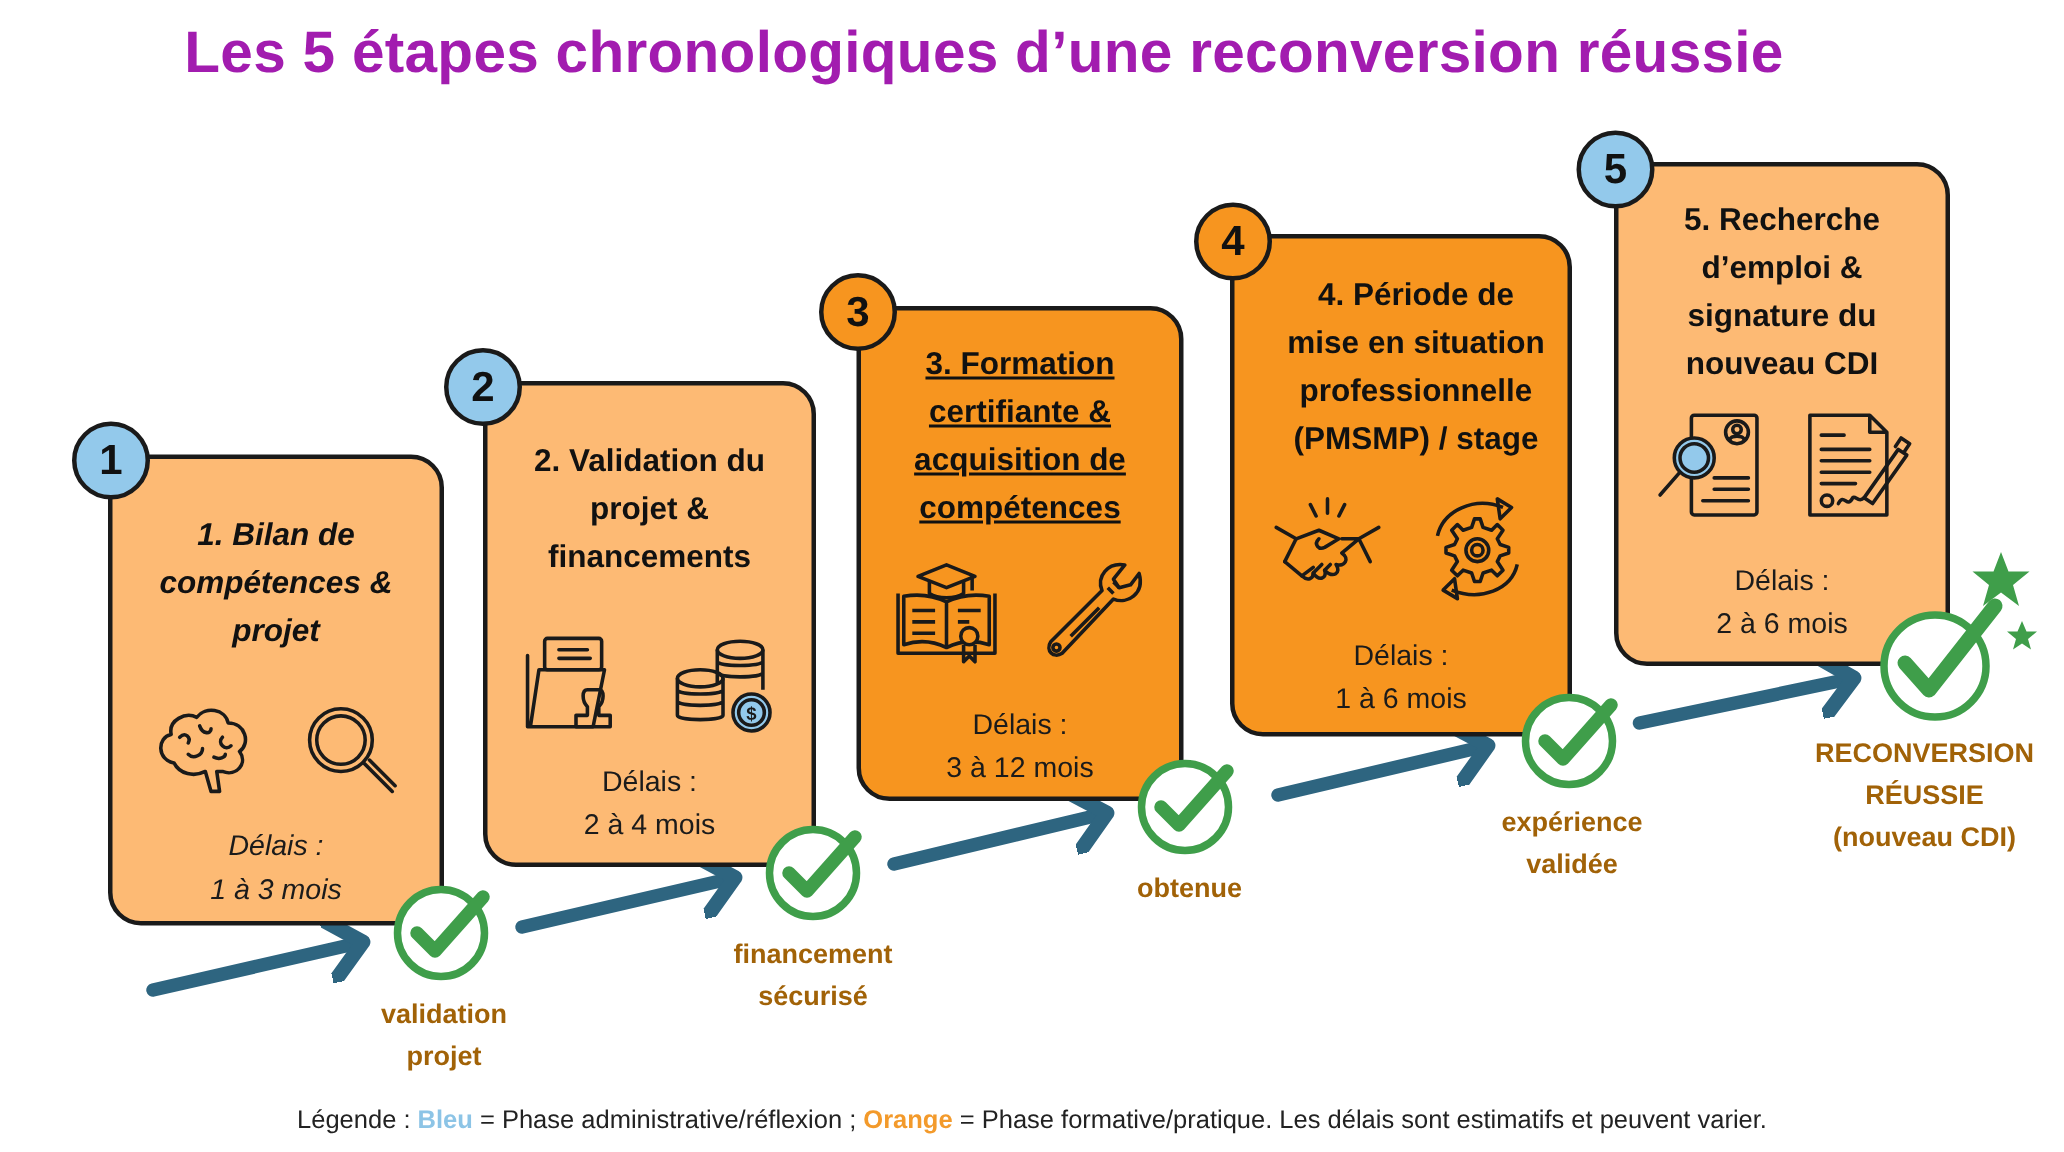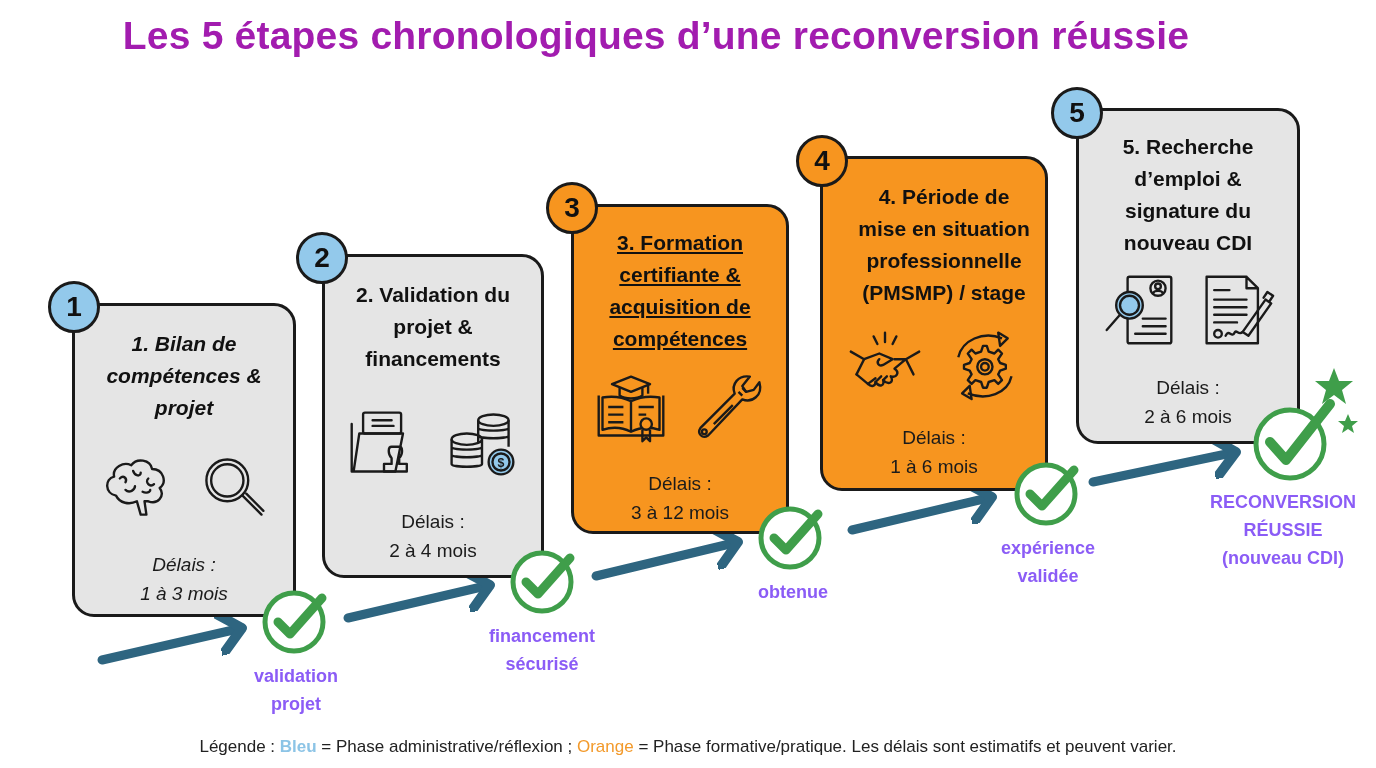--- a/index.html
+++ b/index.html
@@ -2,36 +2,36 @@
 <html><head>
 <meta charset="utf-8">
 <style>
   html, body { margin:0; padding:0; }
   body { width:1376px; height:768px; background:#ffffff; position:relative; overflow:hidden;
          font-family:"Liberation Sans", sans-serif; color:#111; }
   .title { position:absolute; left:0; top:14px; width:1312px; text-align:center;
            font-weight:bold; font-size:39px; letter-spacing:0.2px; color:#a21caf; }
   .card { position:absolute; border:3px solid #1a1a1a; border-radius:22px; box-sizing:border-box;
           text-align:center; }
-  .card.blue { background:#e5e5e5; }
+  .card.blue { background:#fdba74; }
   .card.orange { background:#f7951f; }
-  .card .heading { font-weight:bold; font-size:21px; line-height:32px; color:#111; margin-top:22px; padding:0 8px; }
+  .card .heading { font-weight:bold; font-size:21px; line-height:32px; color:#111; margin-top:35px; padding:0 8px; }
   .card .icons { display:flex; justify-content:center; gap:22px; margin-top:18px; }
   .card .icons svg { width:76px; height:76px; }
   .card .delay { position:absolute; left:0; right:0; font-size:19px; line-height:29px; color:#1b1b1b; }
   .badge { position:absolute; width:46px; height:46px; border-radius:50%; border:3px solid #1a1a1a;
            font-weight:bold; font-size:28px; line-height:46px; text-align:center; color:#111; }
   .badge.blue { background:#93c9eb; }
   .badge.orange { background:#f7951f; }
   .check { position:absolute; }
-  .milestone { position:absolute; text-align:center; font-weight:bold; font-size:18px; line-height:28px; color:#8b5cf6; width:180px; }
+  .milestone { position:absolute; text-align:center; font-weight:bold; font-size:18px; line-height:28px; color:#a16207; width:180px; }
   .arrow { position:absolute; left:0; top:0; }
   .legend { position:absolute; left:0; top:737px; width:1376px; text-align:center; font-size:17px; color:#222; }
   .legend .blue-word { color:#8cc4e6; font-weight:bold; }
-  .legend .orange-word { color:#f39a2b; font-weight:normal; }
+  .legend .orange-word { color:#f39a2b; font-weight:bold; }
 </style>
 </head>
 <body>
 
 <div class="title">Les 5 étapes chronologiques d’une reconversion réussie</div>
 
 <svg class="arrow" width="1376" height="768" viewBox="0 0 1376 768">
   <defs>
     <marker id="ah" markerWidth="4" markerHeight="5" refX="2.8" refY="2.5" orient="auto" markerUnits="strokeWidth">
       <path d="M0.3,0.3 L2.8,2.5 L0.3,4.7" fill="none" stroke="#2e6580" stroke-width="1.1" stroke-linecap="round" stroke-linejoin="round"></path>

